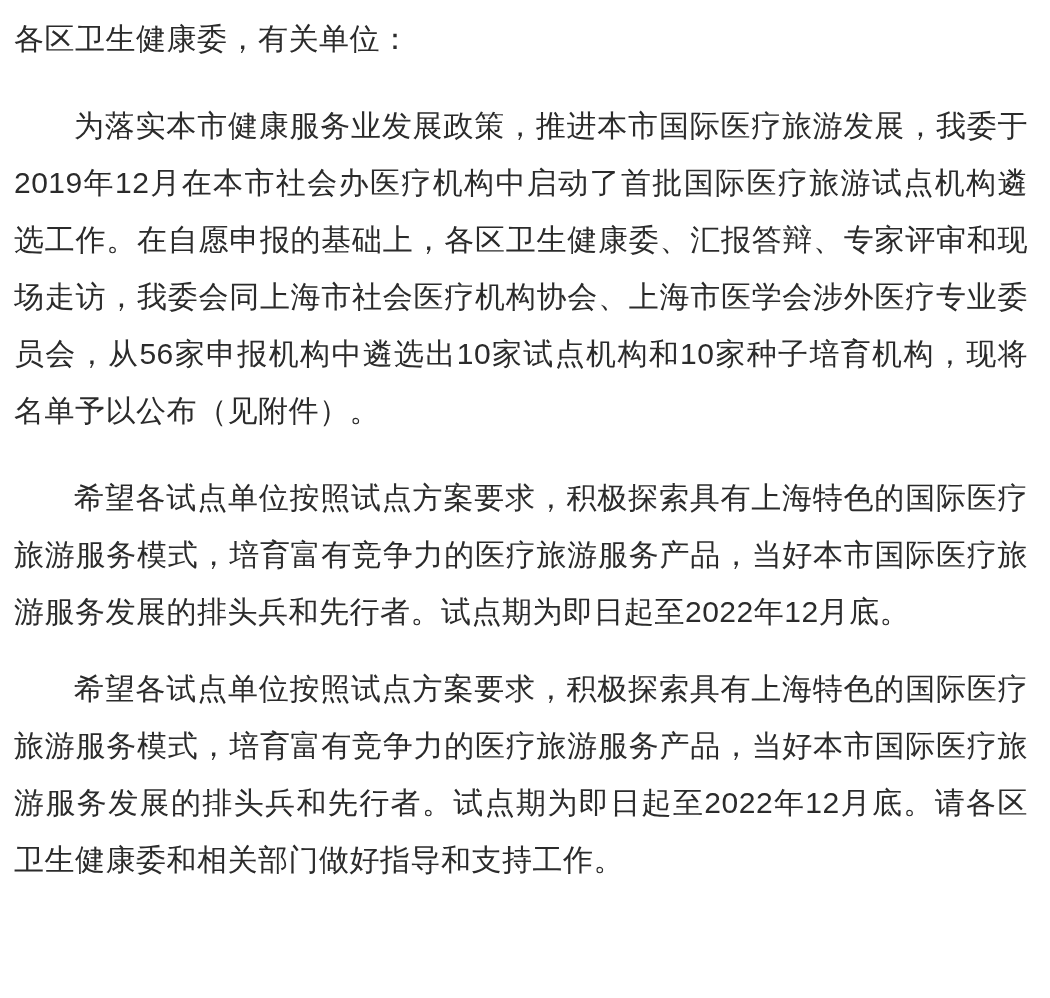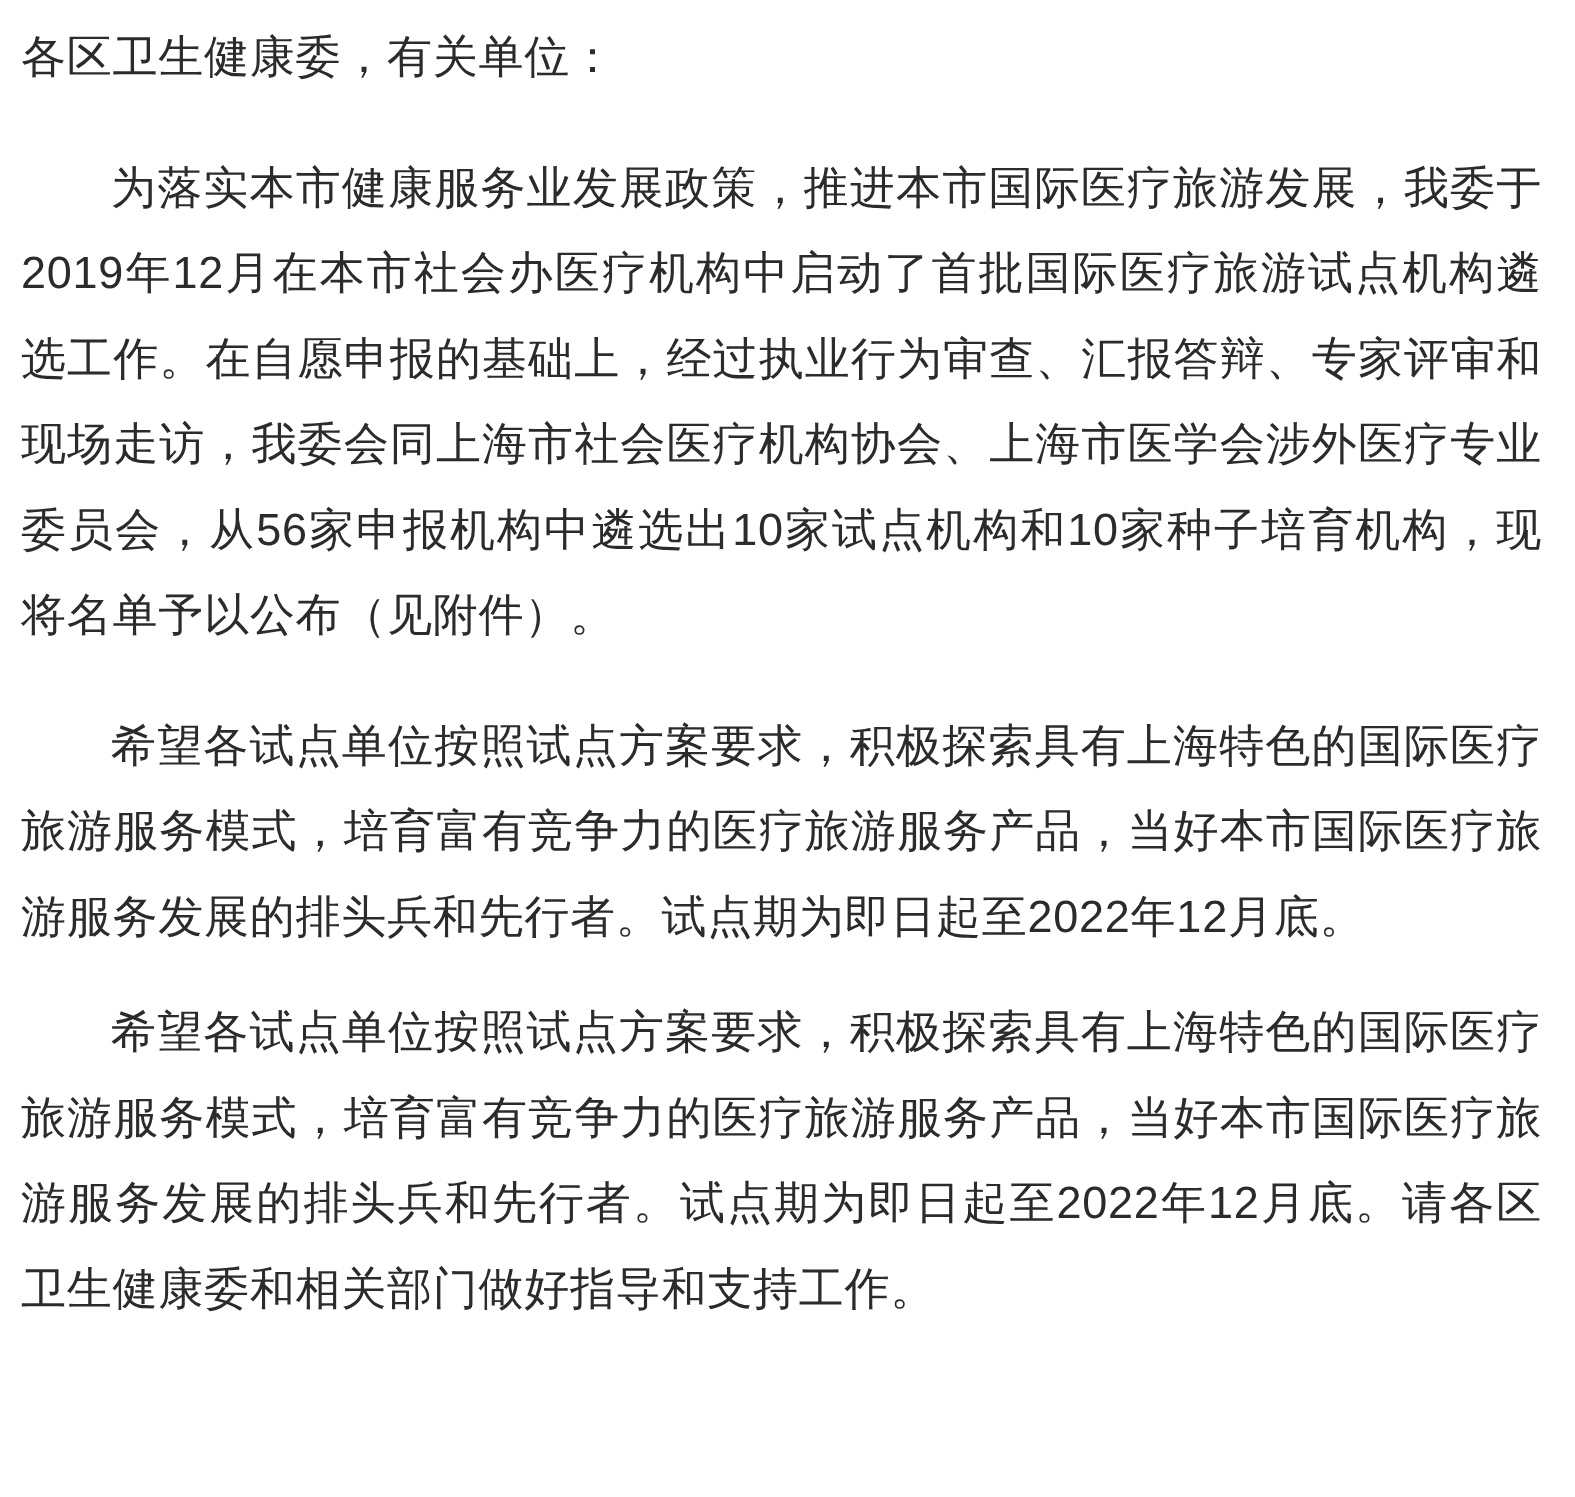--- a/index.html
+++ b/index.html
@@ -43,16 +43,16 @@
   }
   .gap-small {
     margin-top: 18px;
   }
 </style>
 </head>
 <body>
 
 <div class="document">
   <p class="para salutation">各区卫生健康委，有关单位：</p>
-  <p class="para indent gap-large">为落实本市健康服务业发展政策，推进本市国际医疗旅游发展，我委于2019年12月在本市社会办医疗机构中启动了首批国际医疗旅游试点机构遴选工作。在自愿申报的基础上，经过执业行为审查、汇报答辩、专家评审和现场走访，我委会同上海市社会医疗机构协会、上海市医学会涉外医疗专业委员会，从56家申报机构中遴选出10家试点机构和10家种子培育机构，现将名单予以公布（见附件）。</p>
+  <p class="para indent gap-large">为落实本市健康服务业发展政策，推进本市国际医疗旅游发展，我委于2019年12月在本市社会办医疗机构中启动了首批国际医疗旅游试点机构遴选工作。在自愿申报的基础上，各区卫生健康委、汇报答辩、专家评审和现场走访，我委会同上海市社会医疗机构协会、上海市医学会涉外医疗专业委员会，从56家申报机构中遴选出10家试点机构和10家种子培育机构，现将名单予以公布（见附件）。</p>
   <p class="para indent gap-large">希望各试点单位按照试点方案要求，积极探索具有上海特色的国际医疗旅游服务模式，培育富有竞争力的医疗旅游服务产品，当好本市国际医疗旅游服务发展的排头兵和先行者。试点期为即日起至2022年12月底。</p>
   <p class="para indent gap-medium">希望各试点单位按照试点方案要求，积极探索具有上海特色的国际医疗旅游服务模式，培育富有竞争力的医疗旅游服务产品，当好本市国际医疗旅游服务发展的排头兵和先行者。试点期为即日起至2022年12月底。请各区卫生健康委和相关部门做好指导和支持工作。</p>
 </div>
 
 </body></html>

